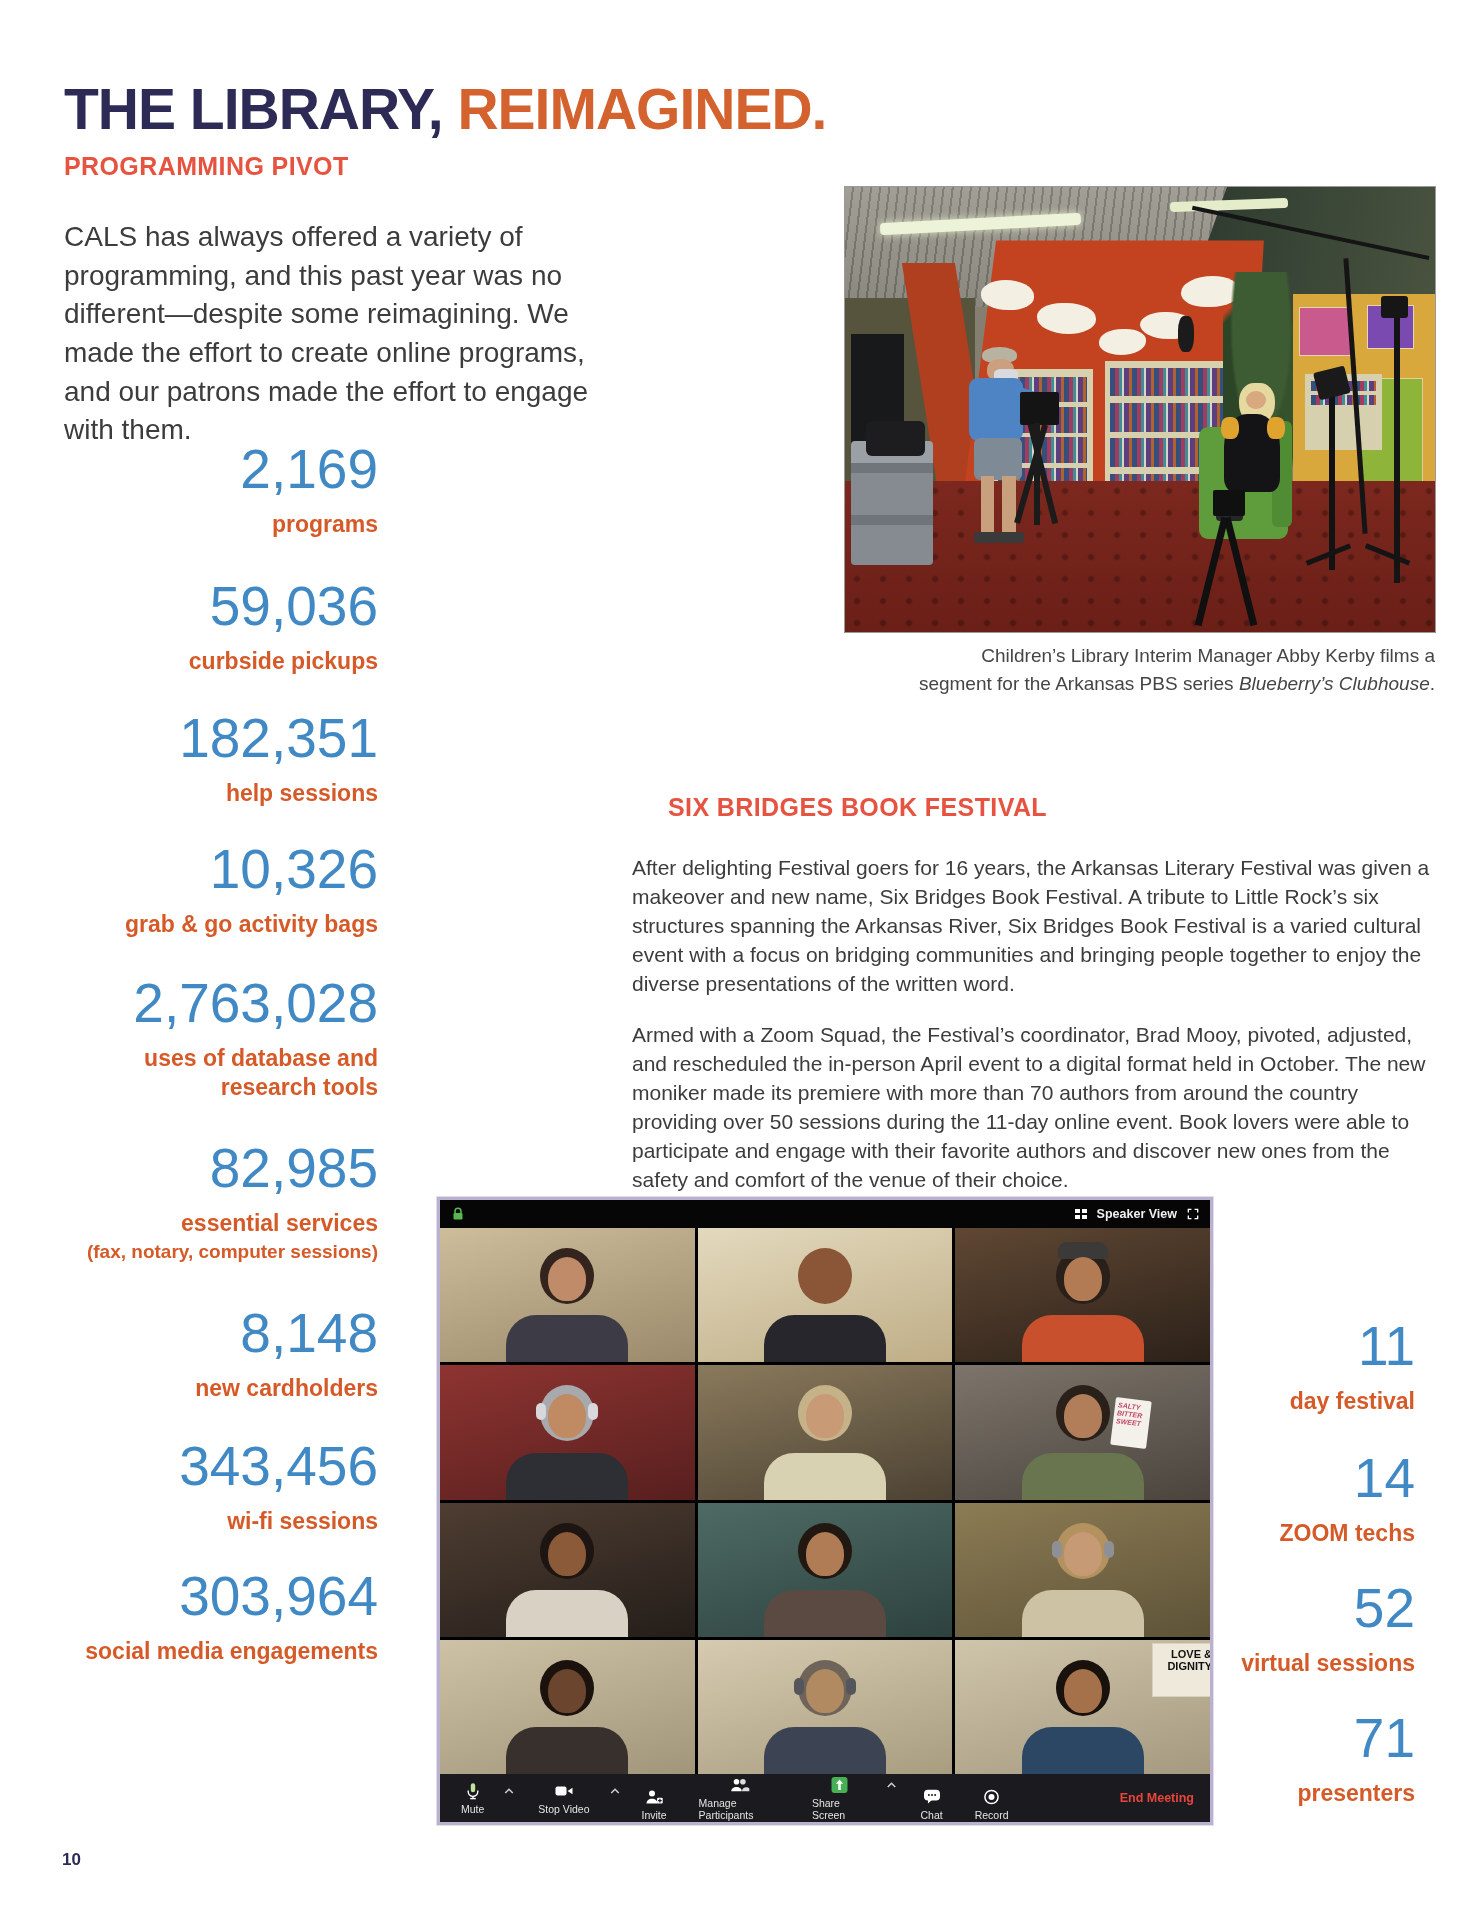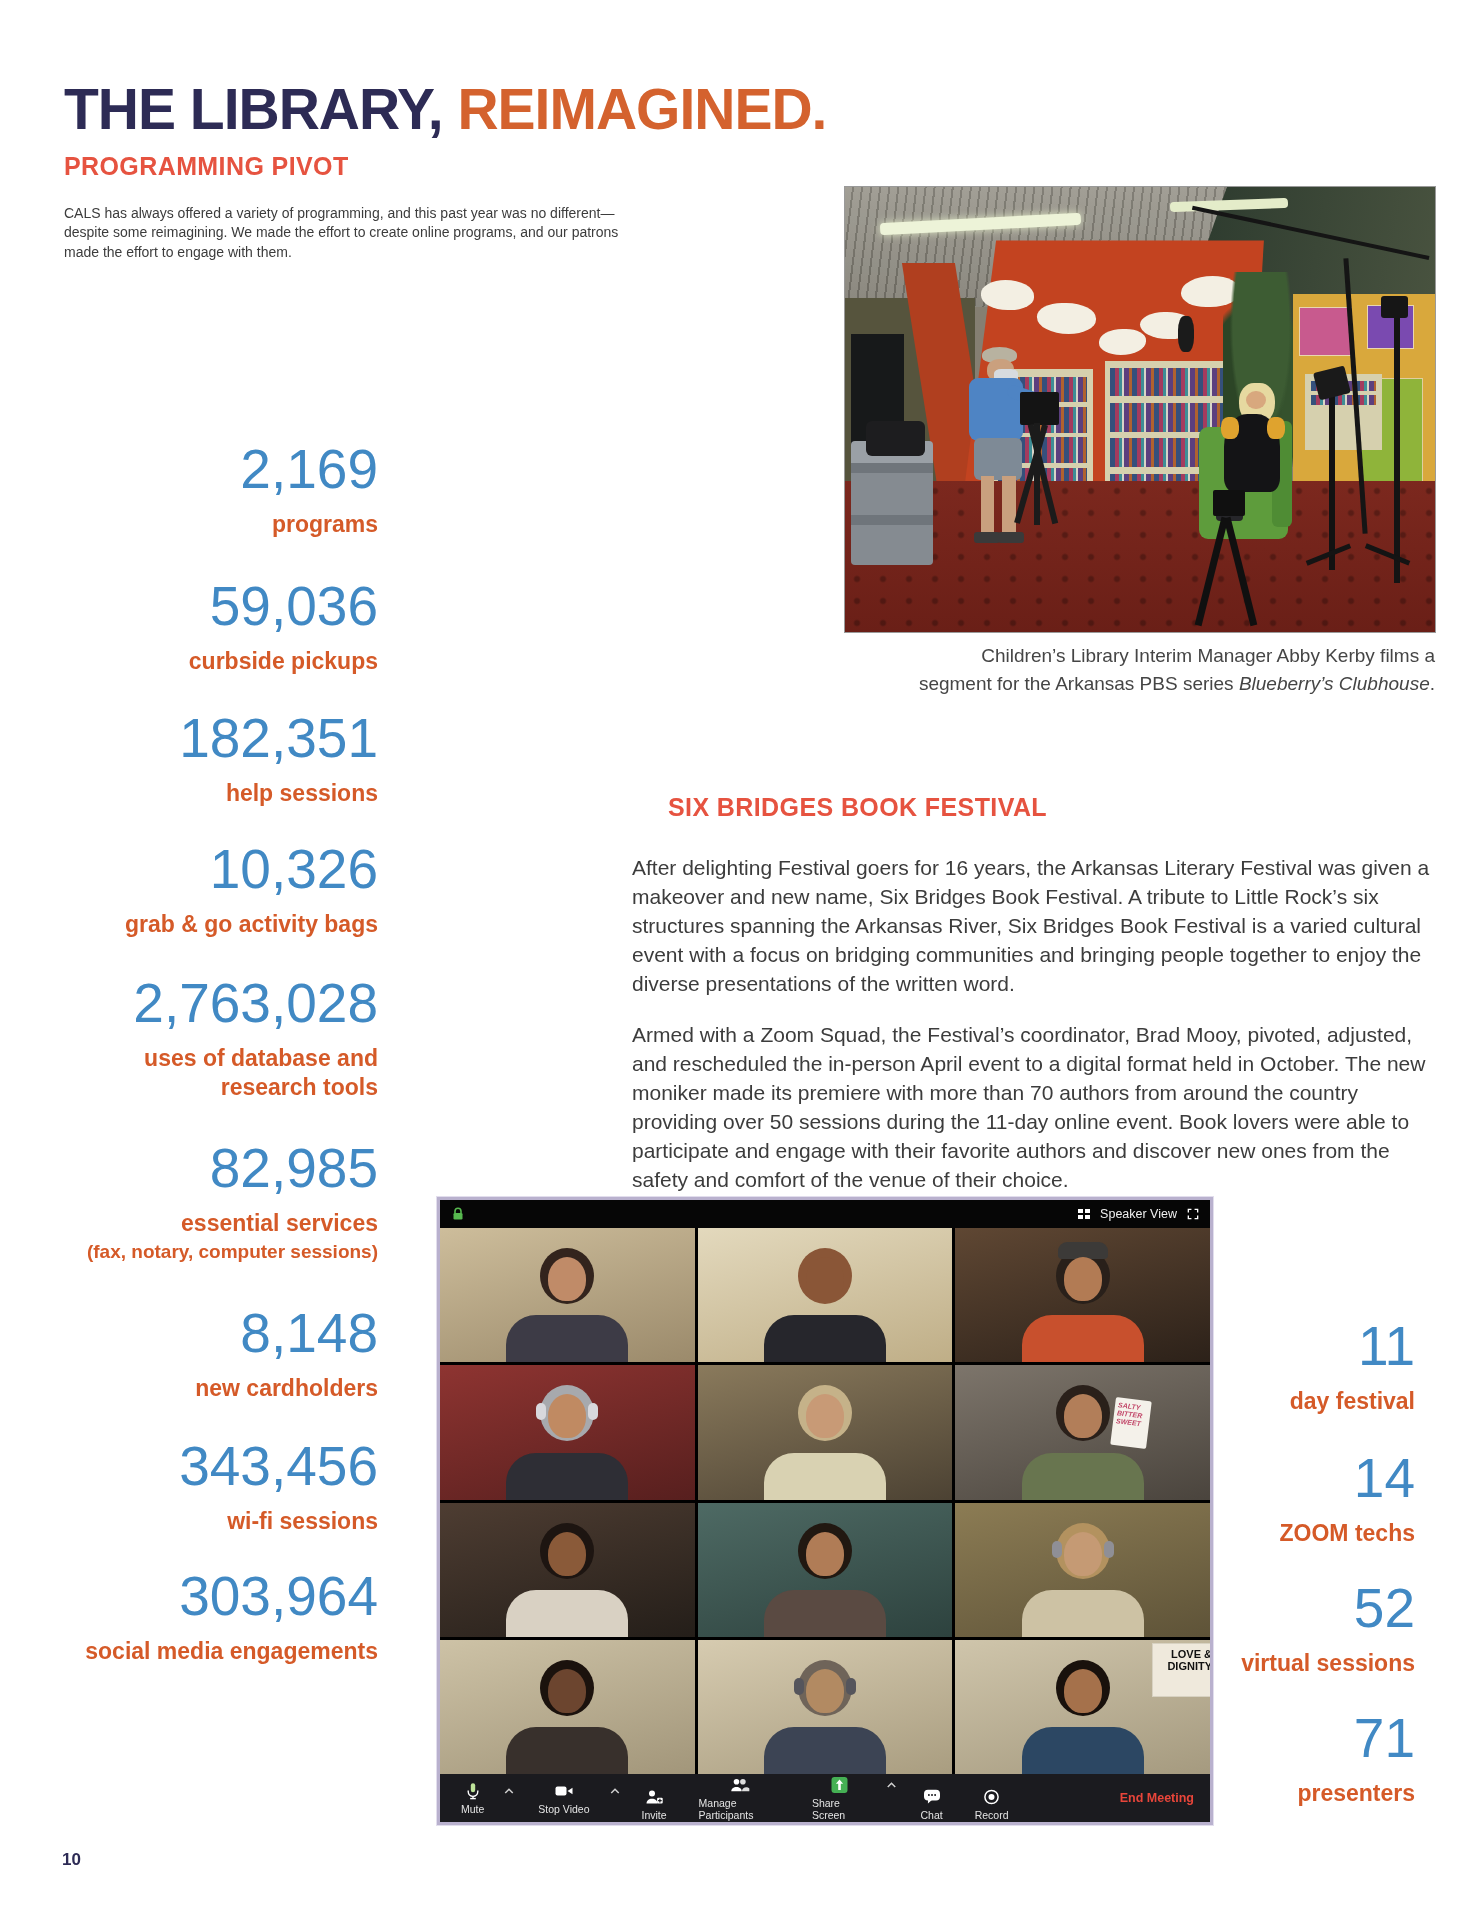--- a/index.html
+++ b/index.html
@@ -12,21 +12,21 @@
     --navy:#2d2b55;--orange-title:#d4622e;--orange-heading:#e65340;
     --orange-label:#d55a28;--blue:#4189c4;
   }
   
   .main-title{position:absolute;left:64px;top:38px;font-size:57px;font-weight:bold;letter-spacing:-1px;white-space:nowrap;}
   .main-title .t-dark{color:var(--navy);}
   .main-title .t-accent{color:var(--orange-title);}
   .sec-heading{position:absolute;font-size:25px;font-weight:bold;color:var(--orange-heading);letter-spacing:.4px;}
   #pp-heading{left:64px;top:152px;}
   #sb-heading{left:632px;top:793px;margin-left:36px;}
-  .body-copy{position:absolute;font-size:14px;line-height:1.38;color:#3c3c3c;}
+  .body-copy{position:absolute;font-size:28px;line-height:1.38;color:#3c3c3c;}
   #pp-body{left:64px;top:190px;width:560px;}
   #sb-p1{left:632px;top:833px;width:800px;font-size:21px;}
   #sb-p2{left:632px;top:1000px;width:800px;font-size:21px;}
   .page-number{position:absolute;left:62px;top:1850px;font-size:17px;font-weight:bold;color:var(--navy);}
   
   #stats-left{position:absolute;left:40px;top:0;width:338px;height:100%;margin-top:23px;}
   #stats-right{position:absolute;left:1100px;top:0;width:315px;height:100%;}
   .stat{position:absolute;right:0;width:100%;text-align:right;}
   .stat .v{font-size:55px;line-height:.95;color:var(--blue);letter-spacing:0;}
   .stat .l{margin-top:15px;font-size:23px;font-weight:bold;color:var(--orange-label);line-height:1.25;}
@@ -103,21 +103,21 @@
   .ph-sleg1{right:4%;top:82%;width:8%;height:1.2%;background:#141414;transform:rotate(22deg);}
   .ph-sleg2{right:14%;top:82%;width:8%;height:1.2%;background:#141414;transform:rotate(-22deg);}
   .ph-ftri1{left:61.5%;top:74%;width:1.2%;height:25%;background:#101010;transform:rotate(14deg);}
   .ph-ftri2{left:66.5%;top:74%;width:1.2%;height:25%;background:#101010;transform:rotate(-14deg);}
   .ph-fcam{left:62.4%;top:68%;width:5.4%;height:6%;background:#101010;border-radius:2px;}
   .photo-caption{position:absolute;left:845px;top:642px;width:590px;text-align:right;font-size:19px;line-height:1.45;color:#454545;}
   
   .zoom-window{position:absolute;left:437px;top:1197px;width:776px;height:628px;background:#000;
     border:3px solid #b9b1ce;box-shadow:0 0 0 1px #e2deed;}
   .ztopbar{height:28px;display:flex;align-items:center;padding:0 10px;background:#060606;color:#f0f0f0;}
-  .ztop-right{margin-left:auto;display:flex;align-items:center;gap:9px;font-size:12.5px;}
+  .ztop-right{margin-left:auto;display:flex;align-items:center;gap:9px;font-size:12.5px;font-weight:bold;}
   .zgrid{display:grid;grid-template-columns:repeat(3,1fr);grid-template-rows:repeat(4,1fr);gap:3px;height:546px;background:#000;}
   .zcell{position:relative;overflow:hidden;}
   .zcell>div{position:absolute;}
   .p-hair{left:50%;top:20px;width:54px;height:56px;border-radius:50%;transform:translateX(-50%);}
   .p-cap{left:50%;top:14px;width:50px;height:17px;border-radius:9px 9px 4px 4px;transform:translateX(-50%);}
   .p-face{left:50%;top:29px;width:38px;height:44px;border-radius:50% 50% 46% 46%;transform:translateX(-50%);}
   .p-ear{top:38px;width:10px;height:17px;border-radius:5px;}
   .p-ear.left{left:calc(50% - 31px);}
   .p-ear.right{left:calc(50% + 21px);}
   .p-torso{left:50%;bottom:-7px;width:122px;height:54px;border-radius:30px 30px 0 0;transform:translateX(-50%);}

